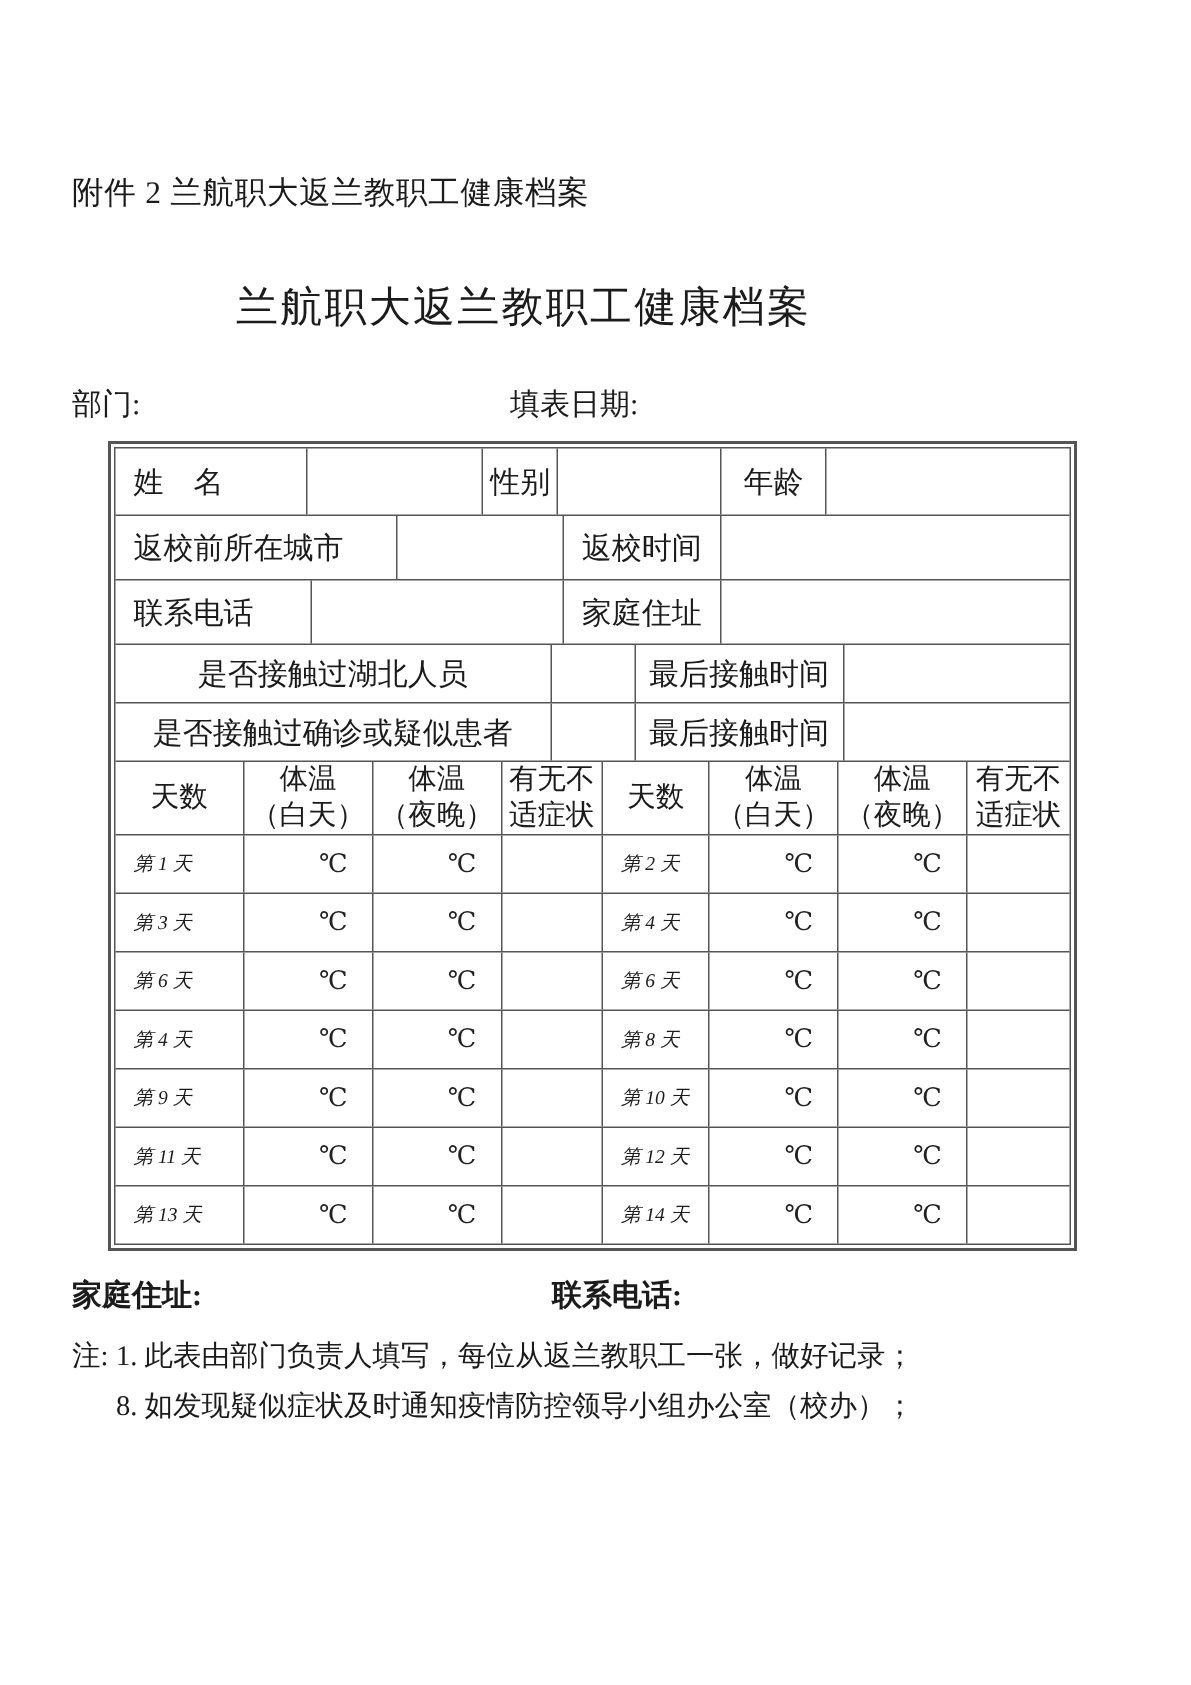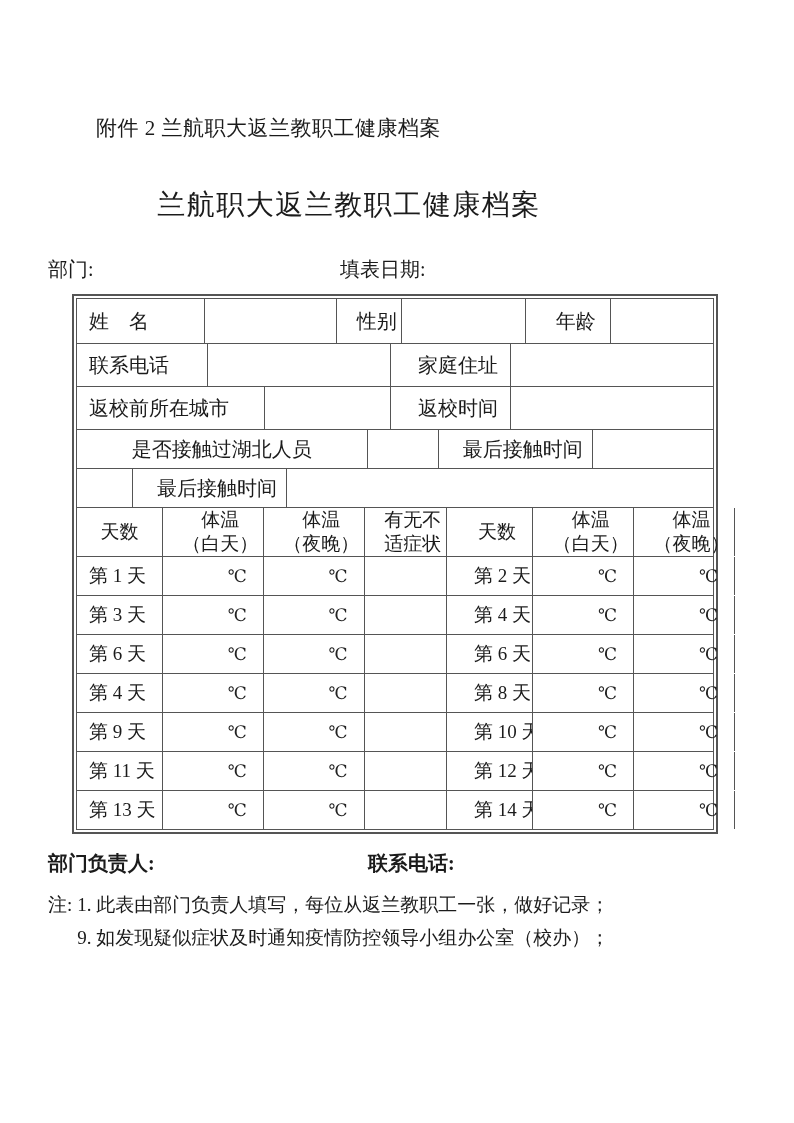--- a/index.html
+++ b/index.html
@@ -8,56 +8,56 @@
     width: 794px; height: 1123px;
     background: #ffffff;
     font-family: "Liberation Serif", "DejaVu Serif", serif;
     color: #1b1b1b;
     overflow: hidden;
   }
   .content { position:absolute; left:72px; top:0; width:646px; }
 
   .attachment-line {
     position:absolute; left:48px; top:114px;
-    font-size:21px; letter-spacing:0.5px; white-space:nowrap;margin-left:48px;
+    font-size:21px; letter-spacing:0.5px; white-space:nowrap;
   }
   .doc-title {
     position:absolute; left:26px; top:186px; width:646px;
     margin:0; font-weight:normal;
     text-align:center; font-size:28px; letter-spacing:1.5px;
   }
   .form-header { position:absolute; left:0; top:256px; width:646px; font-size:20px; }
   .form-header .dept { position:absolute; left:48px; top:0; white-space:nowrap; }
   .form-header .date { position:absolute; left:340px; top:0; white-space:nowrap; }
 
   
   .table-outer {
     position:absolute; left:0; top:294px; width:646px;
     border:2px solid #555555; padding:2px; box-sizing:border-box;
     background:#ffffff;
   }
   .table-inner { border:1px solid #555555; }
-  .trow { display:flex; border-bottom:1px solid #555555;gap:15px; }
+  .trow { display:flex; border-bottom:1px solid #555555; }
   #day-rows { display:block; }
   #day-rows .trow:last-child { border-bottom:none; }
   .cell {
     border-right:1px solid #555555;
     display:flex; align-items:center;
     box-sizing:border-box; overflow:hidden;
     font-size:20px;
   }
   .cell:last-child { border-right:none; }
   .pl  { padding-left:12px; }
   .ctr { justify-content:center; text-align:center; }
   .hdr {
     justify-content:center; text-align:center;
     white-space:pre-line; font-size:19px; line-height:1.28;
   }
   .temp { justify-content:flex-end; padding-right:16px; font-size:17px; color:#222; }
-  .day-lbl { padding-left:12px; font-size:19px; white-space:nowrap; }
+  .day-lbl { padding-left:12px; font-size:13px; white-space:nowrap;font-style:italic; }
   .rA { height:44px; } .rB { height:42px; } .rC { height:42px; }
   .rD { height:38px; } .rE { height:38px; }
   .rH { height:48px; } .day { height:38px; }
 
   
   .footer-line { position:absolute; left:0; top:850px; width:646px; font-size:20px; font-weight:bold; }
   .footer-line .mgr   { position:absolute; left:48px; top:0; white-space:nowrap; }
   .footer-line .phone { position:absolute; left:368px; top:0; white-space:nowrap; }
 
   .notes {
@@ -86,42 +86,43 @@
 
         <div class="trow rA">
           <div class="cell pl" style="flex:0 0 20.2%">姓　名</div>
           <div class="cell" style="flex:0 0 18.4%"></div>
           <div class="cell ctr" style="flex:0 0 7.8%">性别</div>
           <div class="cell" style="flex:0 0 17.2%"></div>
           <div class="cell ctr" style="flex:0 0 10.9%">年龄</div>
           <div class="cell" style="flex:1"></div>
         </div>
 
+        <div class="trow rC">
+          <div class="cell pl" style="flex:0 0 29.5%">返校前所在城市</div>
+          <div class="cell" style="flex:0 0 17.5%"></div>
+          <div class="cell pl" style="flex:0 0 16.6%">返校时间</div>
+          <div class="cell" style="flex:1"></div>
+        </div>
+
         <div class="trow rB">
           <div class="cell pl" style="flex:0 0 20.6%">联系电话</div>
           <div class="cell" style="flex:0 0 26.4%"></div>
           <div class="cell pl" style="flex:0 0 16.6%">家庭住址</div>
           <div class="cell" style="flex:1"></div>
         </div>
 
-        <div class="trow rC">
-          <div class="cell pl" style="flex:0 0 29.5%">返校前所在城市</div>
-          <div class="cell" style="flex:0 0 17.5%"></div>
-          <div class="cell pl" style="flex:0 0 16.6%">返校时间</div>
-          <div class="cell" style="flex:1"></div>
-        </div>
-
         <div class="trow rD">
           <div class="cell ctr" style="flex:0 0 45.7%">是否接触过湖北人员</div>
           <div class="cell" style="flex:0 0 8.8%"></div>
           <div class="cell ctr" style="flex:0 0 21.9%">最后接触时间</div>
           <div class="cell" style="flex:1"></div>
         </div>
 
         <div class="trow rE">
+          <div class="cell ctr" style="flex:0 0 45.7%">是否接触过确诊或疑似患者</div>
           <div class="cell" style="flex:0 0 8.8%"></div>
           <div class="cell ctr" style="flex:0 0 21.9%">最后接触时间</div>
           <div class="cell" style="flex:1"></div>
         </div>
 
         <div class="trow rH">
           <div class="cell hdr" style="flex:0 0 13.5%">天数</div>
           <div class="cell hdr" style="flex:0 0 13.5%">体温
 （白天）</div>
           <div class="cell hdr" style="flex:0 0 13.5%">体温
@@ -207,24 +208,24 @@
               <div class="cell temp" style="flex: 0 0 13.5%;">℃</div>
               <div class="cell temp" style="flex: 0 0 13.5%;">℃</div>
               <div class="cell" style="flex: 1 1 0%;"></div>
             </div>
           </div>
       </div>
     </div>
   </div>
 
   <div class="footer-line">
-    <span class="mgr">部门负责人:</span>
+    <span class="mgr">家庭住址:</span>
     <span class="phone">联系电话:</span>
   </div>
 
   <div class="notes">
     <span class="notes-label">注:</span>
     <div class="notes-items" id="note-items">
         <div class="note-item">1. 此表由部门负责人填写，每位从返兰教职工一张，做好记录；</div>
-        <div class="note-item">9. 如发现疑似症状及时通知疫情防控领导小组办公室（校办）；</div>
+        <div class="note-item">8. 如发现疑似症状及时通知疫情防控领导小组办公室（校办）；</div>
       </div>
   </div>
 </div>
 
 </body></html>

